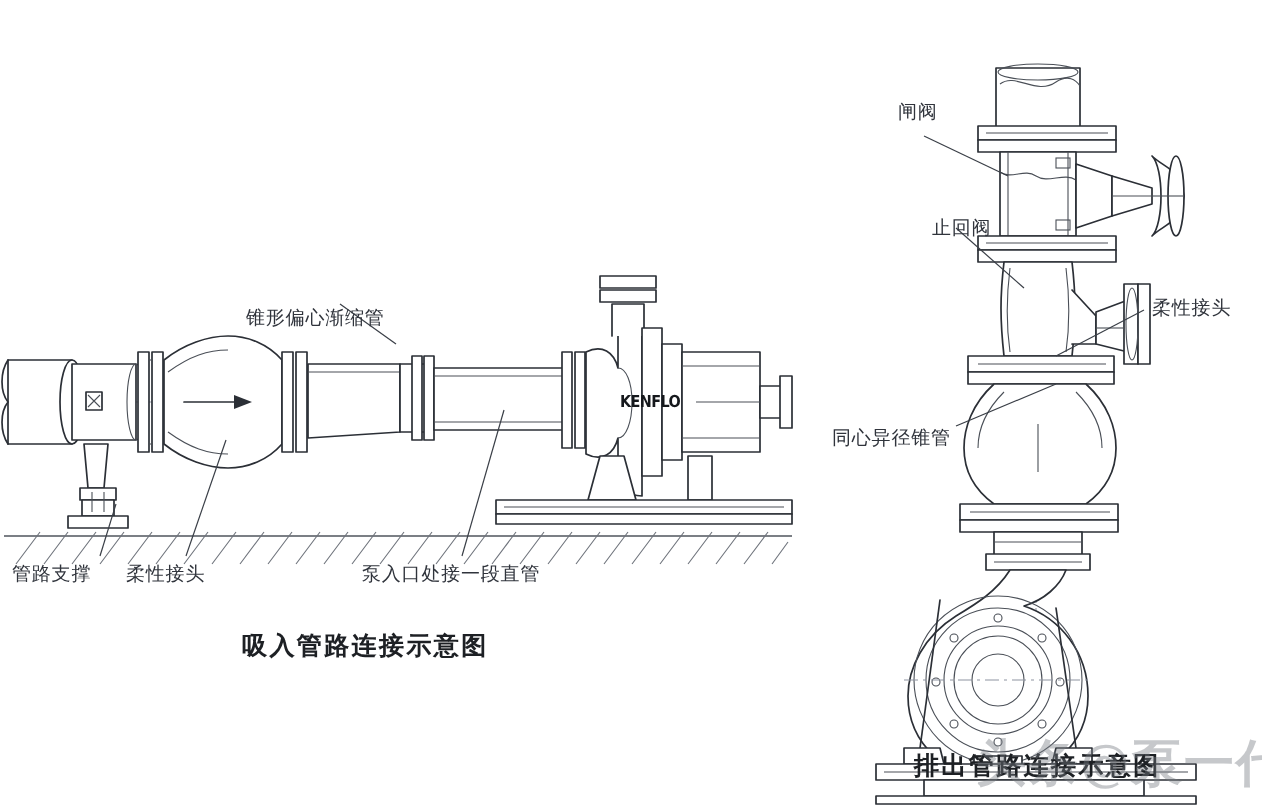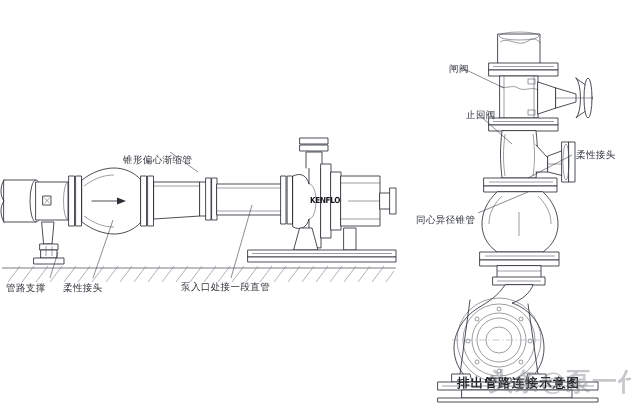--- a/index.html
+++ b/index.html
@@ -347,22 +347,23 @@
     </g>
   </svg>
 
   <div class="lbl" style="left:123px;top:155px;">锥形偏心渐缩管</div>
   <div class="lbl" style="left:6px;top:283px;">管路支撑</div>
   <div class="lbl" style="left:63px;top:283px;">柔性接头</div>
   <div class="lbl" style="left:181px;top:283px;font-family:Liberation Mono, monospace;">泵入口处接一段直管</div>
 
   <div class="brand" style="left:310px;top:196px;">KENFLO</div>
 
-
-  <div class="lbl" style="left:437px;top:64px;padding-left:12px;">闸阀</div>
+  <div class="cap" style="left:121px;top:315px;">吸入管路连接示意图</div>
+
+  <div class="lbl" style="left:437px;top:52px;padding-left:12px;">闸阀</div>
   <div class="lbl" style="left:466px;top:110px;">止回阀</div>
   <div class="lbl" style="left:576px;top:150px;">柔性接头</div>
   <div class="lbl" style="left:416px;top:216px;font-family:Liberation Serif, serif;">同心异径锥管</div>
 
   <div class="cap" style="left:457px;top:375px;">排出管路连接示意图</div>
 
   <div class="wm" style="left:488px;top:365px;">头条@泵一代</div>
 
 </div>
 

